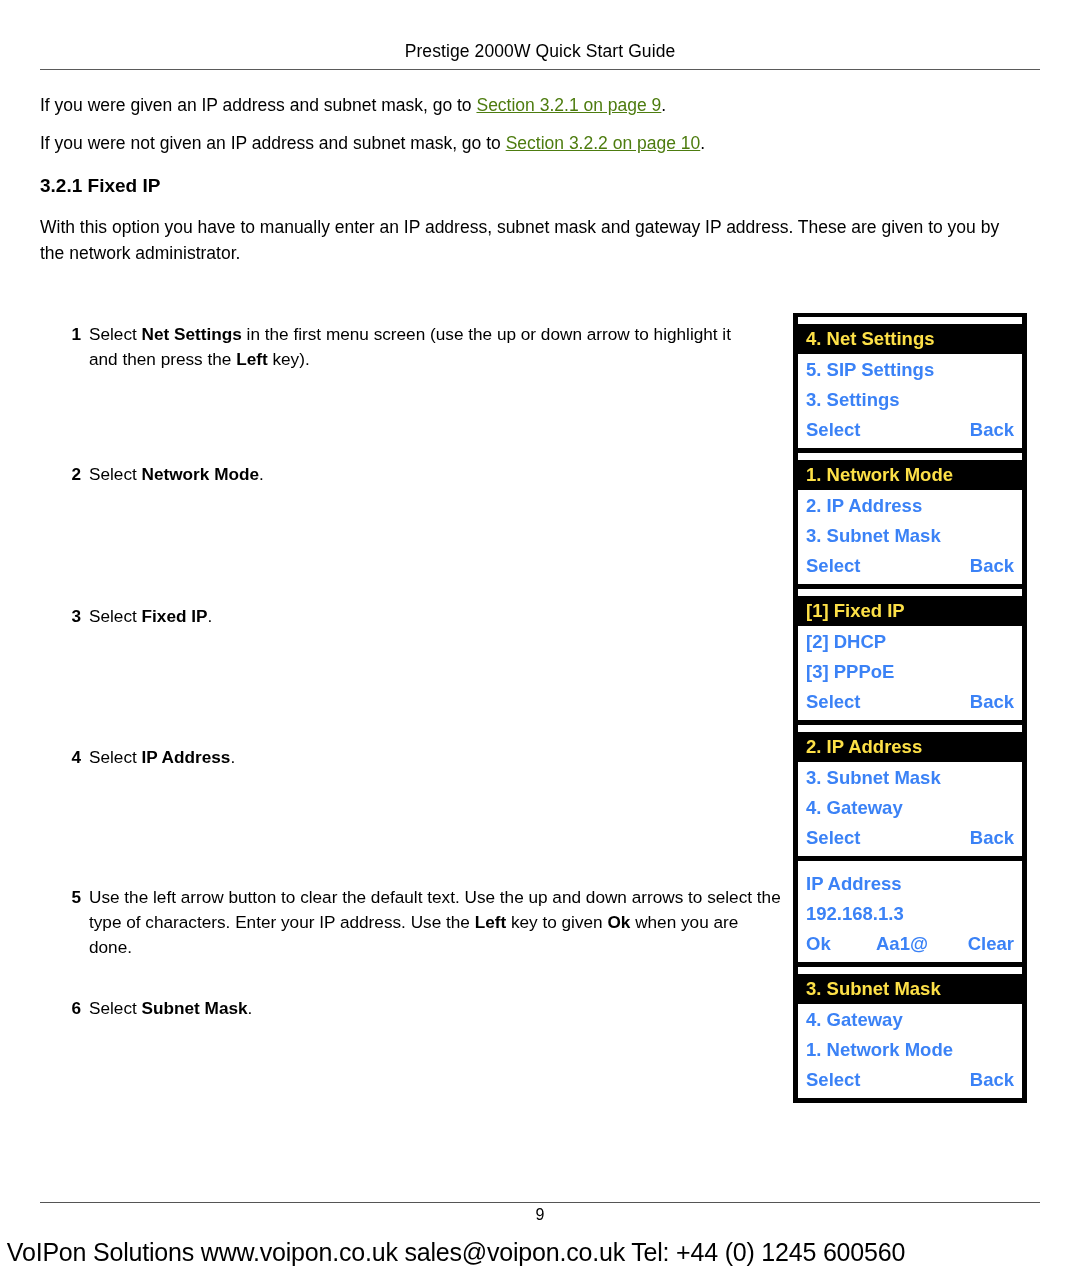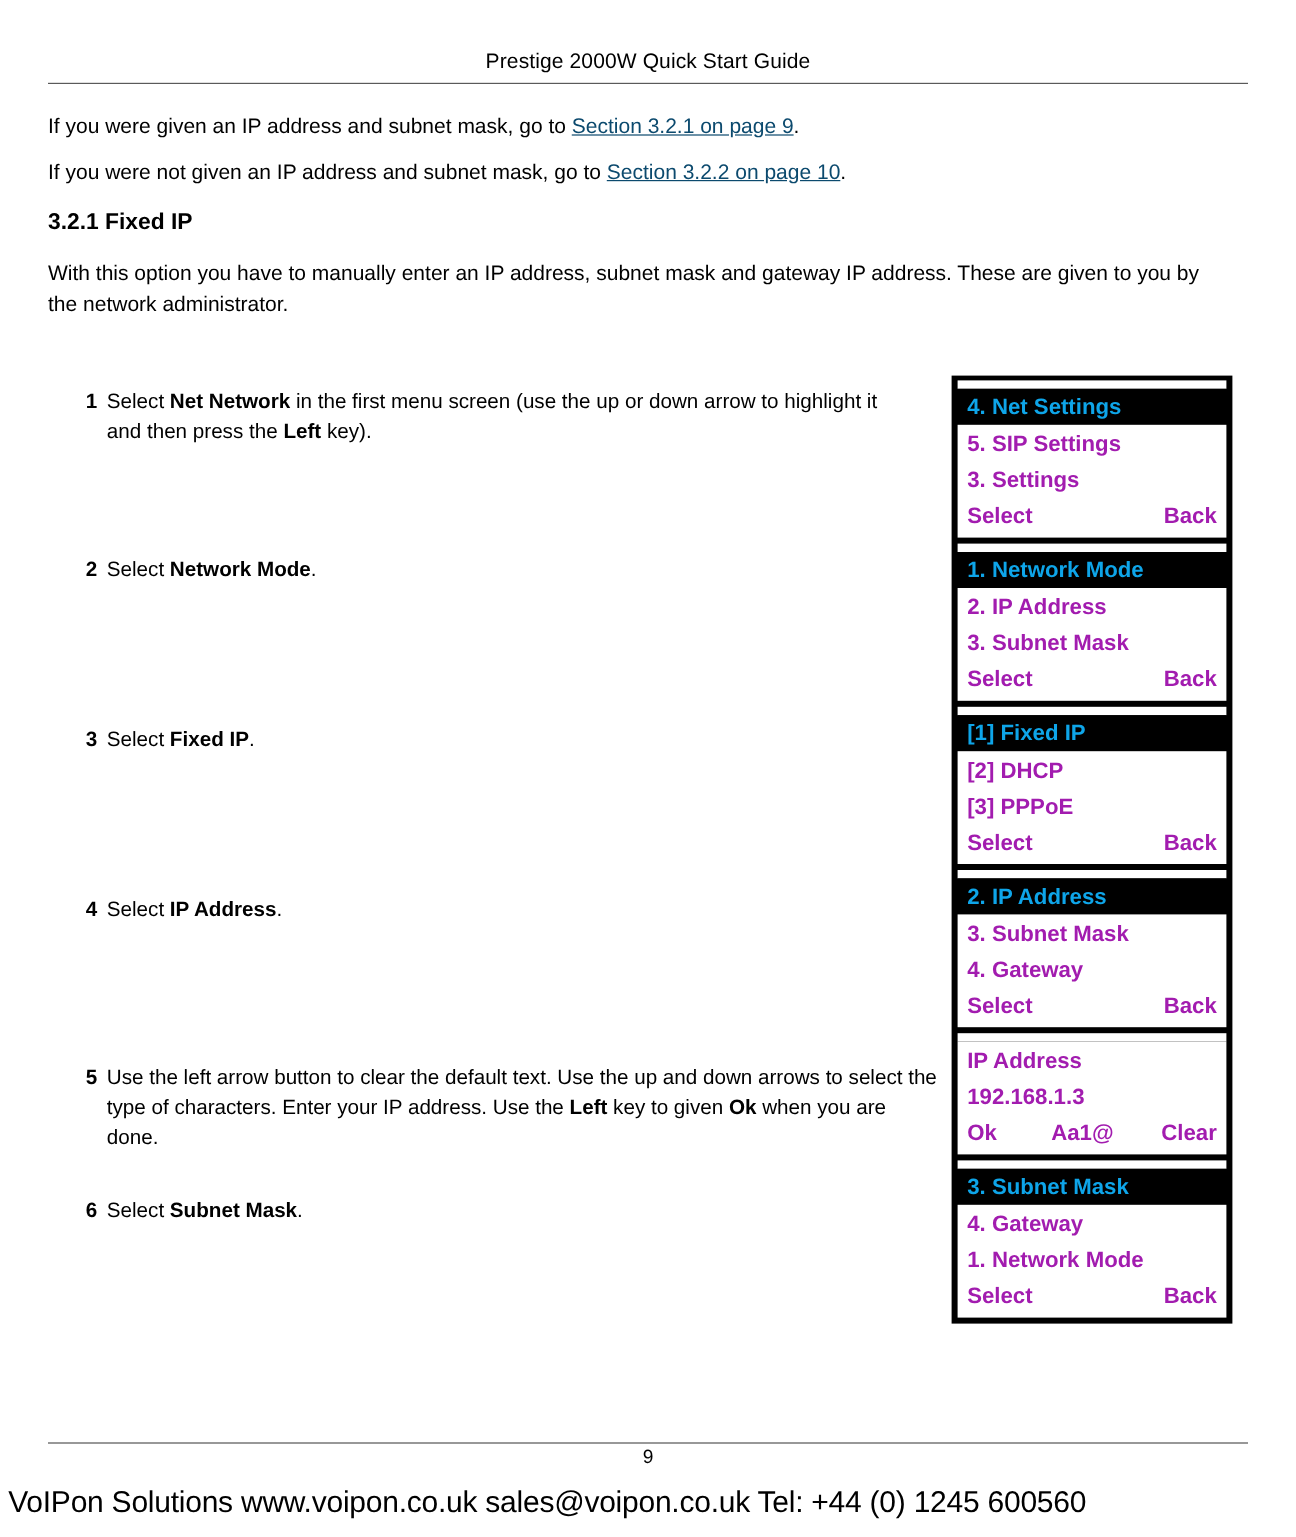--- a/index.html
+++ b/index.html
@@ -38,21 +38,21 @@
   
   .intro {
     position: absolute;
     left: 40px;
     font-size: 17.5px;
     line-height: 23px;
     white-space: nowrap;
   }
   .intro-1 { top: 94px; }
   .intro-2 { top: 132px; }
-  .lnk { color: #0c4a6e; }
+  .lnk { color: #4d7c0f; }
 
   
   .sec-head {
     position: absolute;
     left: 40px;
     top: 175px;
     font-size: 19px;
     font-weight: bold;
   }
 
@@ -112,32 +112,32 @@
   }
   .lcd-screen:last-child { margin-bottom: 0; }
 
   
   .lcd-gap {
     height: 7px;
     background: #ffffff;
   }
   .lcd-title {
     background: #000000;
-    color: #0ea5e9;
+    color: #fde047;
     font-weight: bold;
     font-size: 18.5px;
     line-height: 30px;
     height: 30px;
     padding: 0 8px;
     box-sizing: border-box;
     white-space: nowrap;
   }
   .lcd-body {
     background: #ffffff;
-    color: #a21caf;
+    color: #3b82f6;
     padding: 1px 8px 3px 8px;
     box-sizing: border-box;
     text-decoration: underline;
   }
   .lcd-row {
     font-weight: bold;
     font-size: 18.5px;
     line-height: 30px;
     height: 30px;
     white-space: nowrap;
@@ -186,21 +186,21 @@
 </div>
 <div class="intro intro-2">
   <span>If you were not given an IP address and subnet mask, go to </span><a class="lnk" href="#">Section 3.2.2 on page 10</a><span>.</span>
 </div>
 
 <div class="sec-head">3.2.1 Fixed IP</div>
 <div class="lead">With this option you have to manually enter an IP address, subnet mask and gateway IP address. These are given to you by the network administrator.</div>
 
 <div class="step step-1">
   <span class="num">1</span>
-  <span class="txt"><span>Select </span><b>Net Network</b><span> in the first menu screen (use the up or down arrow to highlight it and then press the </span><b>Left</b><span> key).</span></span>
+  <span class="txt"><span>Select </span><b>Net Settings</b><span> in the first menu screen (use the up or down arrow to highlight it and then press the </span><b>Left</b><span> key).</span></span>
 </div>
 <div class="step step-2">
   <span class="num">2</span>
   <span class="txt"><span>Select </span><b>Network Mode</b><span>.</span></span>
 </div>
 <div class="step step-3">
   <span class="num">3</span>
   <span class="txt"><span>Select </span><b>Fixed IP</b><span>.</span></span>
 </div>
 <div class="step step-4">

